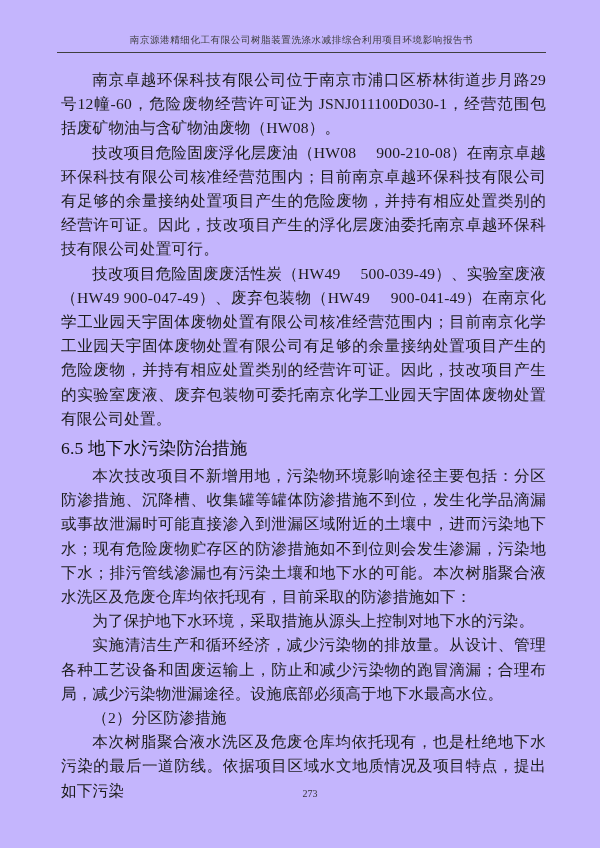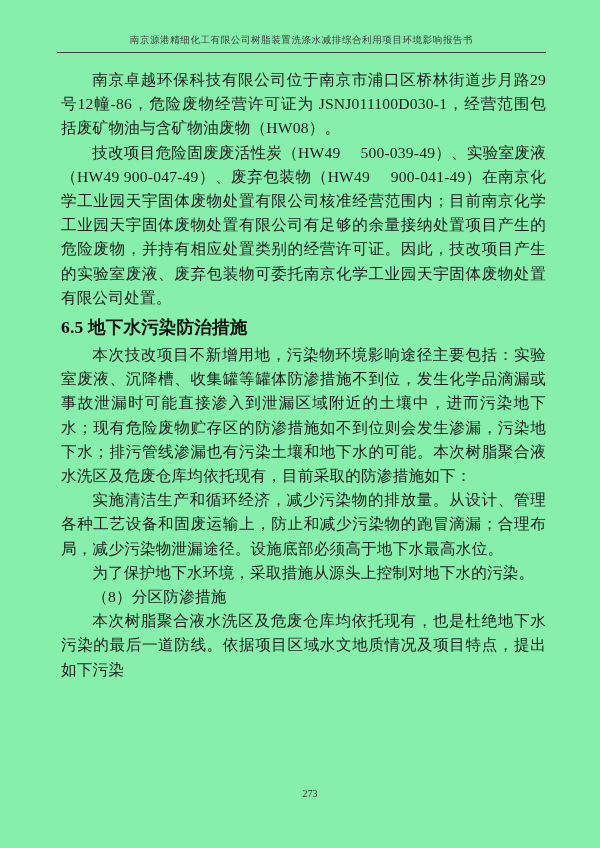--- a/index.html
+++ b/index.html
@@ -4,21 +4,21 @@
 <style>
   html, body {
     margin: 0;
     padding: 0;
     background: #ffffff;
   }
   .page {
     position: relative;
     width: 600px;
     height: 848px;
-    background: #86efac;
+    background: #c4b5fd;
     overflow: hidden;
     font-family: "Liberation Serif", "DejaVu Serif", serif;
   }
   .page-header {
     position: absolute;
     left: 57px;
     right: 54px;
     top: 34px;
   }
   .header-title {
@@ -43,21 +43,21 @@
     color: #1c1c1c;
     text-align: justify;
     letter-spacing: 0.2px;
   }
   .page-body p {
     margin: 0;
     text-indent: 2em;
   }
   .section-heading {
     font-size: 17.5px;
-    font-weight: 700;
+    font-weight: 400;
     line-height: 26px;
     margin: 4px 0 3px 0;
     text-indent: 0;
     color: #111111;
     text-align: left;
   }
   .page-footer {
     position: absolute;
     left: 0;
     right: 0;
@@ -72,27 +72,28 @@
 <body>
 
 <div class="page">
 
   <div class="page-header">
     <div class="header-title">南京源港精细化工有限公司树脂装置洗涤水减排综合利用项目环境影响报告书</div>
     <div class="header-rule"></div>
   </div>
 
   <div class="page-body">
-    <p>南京卓越环保科技有限公司位于南京市浦口区桥林街道步月路29号12幢-86，危险废物经营许可证为 JSNJ011100D030-1，经营范围包括废矿物油与含矿物油废物（HW08）。</p>
+    <p>南京卓越环保科技有限公司位于南京市浦口区桥林街道步月路29号12幢-60，危险废物经营许可证为 JSNJ011100D030-1，经营范围包括废矿物油与含矿物油废物（HW08）。</p>
+    <p>技改项目危险固废浮化层废油（HW08　 900-210-08）在南京卓越环保科技有限公司核准经营范围内；目前南京卓越环保科技有限公司有足够的余量接纳处置项目产生的危险废物，并持有相应处置类别的经营许可证。因此，技改项目产生的浮化层废油委托南京卓越环保科技有限公司处置可行。</p>
     <p>技改项目危险固废废活性炭（HW49　 500-039-49）、实验室废液（HW49 900-047-49）、废弃包装物（HW49　 900-041-49）在南京化学工业园天宇固体废物处置有限公司核准经营范围内；目前南京化学工业园天宇固体废物处置有限公司有足够的余量接纳处置项目产生的危险废物，并持有相应处置类别的经营许可证。因此，技改项目产生的实验室废液、废弃包装物可委托南京化学工业园天宇固体废物处置有限公司处置。</p>
     <h2 class="section-heading">6.5 地下水污染防治措施</h2>
-    <p>本次技改项目不新增用地，污染物环境影响途径主要包括：实验室废液、沉降槽、收集罐等罐体防渗措施不到位，发生化学品滴漏或事故泄漏时可能直接渗入到泄漏区域附近的土壤中，进而污染地下水；现有危险废物贮存区的防渗措施如不到位则会发生渗漏，污染地下水；排污管线渗漏也有污染土壤和地下水的可能。本次树脂聚合液水洗区及危废仓库均依托现有，目前采取的防渗措施如下：</p>
+    <p>本次技改项目不新增用地，污染物环境影响途径主要包括：分区防渗措施、沉降槽、收集罐等罐体防渗措施不到位，发生化学品滴漏或事故泄漏时可能直接渗入到泄漏区域附近的土壤中，进而污染地下水；现有危险废物贮存区的防渗措施如不到位则会发生渗漏，污染地下水；排污管线渗漏也有污染土壤和地下水的可能。本次树脂聚合液水洗区及危废仓库均依托现有，目前采取的防渗措施如下：</p>
+    <p>为了保护地下水环境，采取措施从源头上控制对地下水的污染。</p>
     <p>实施清洁生产和循环经济，减少污染物的排放量。从设计、管理各种工艺设备和固废运输上，防止和减少污染物的跑冒滴漏；合理布局，减少污染物泄漏途径。设施底部必须高于地下水最高水位。</p>
-    <p>为了保护地下水环境，采取措施从源头上控制对地下水的污染。</p>
-    <p>（8）分区防渗措施</p>
+    <p>（2）分区防渗措施</p>
     <p>本次树脂聚合液水洗区及危废仓库均依托现有，也是杜绝地下水污染的最后一道防线。依据项目区域水文地质情况及项目特点，提出如下污染</p>
   </div>
 
   <div class="page-footer">
     <span>273</span>
   </div>
 
 </div>
 
 </body></html>

